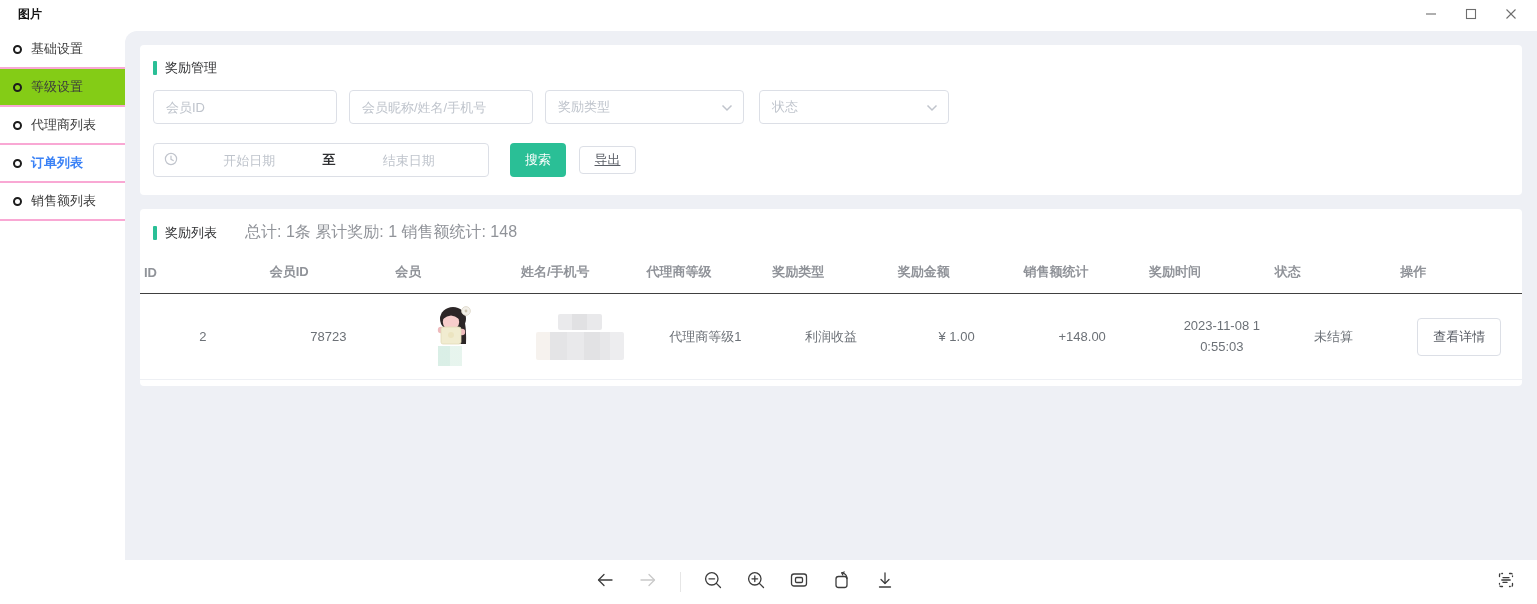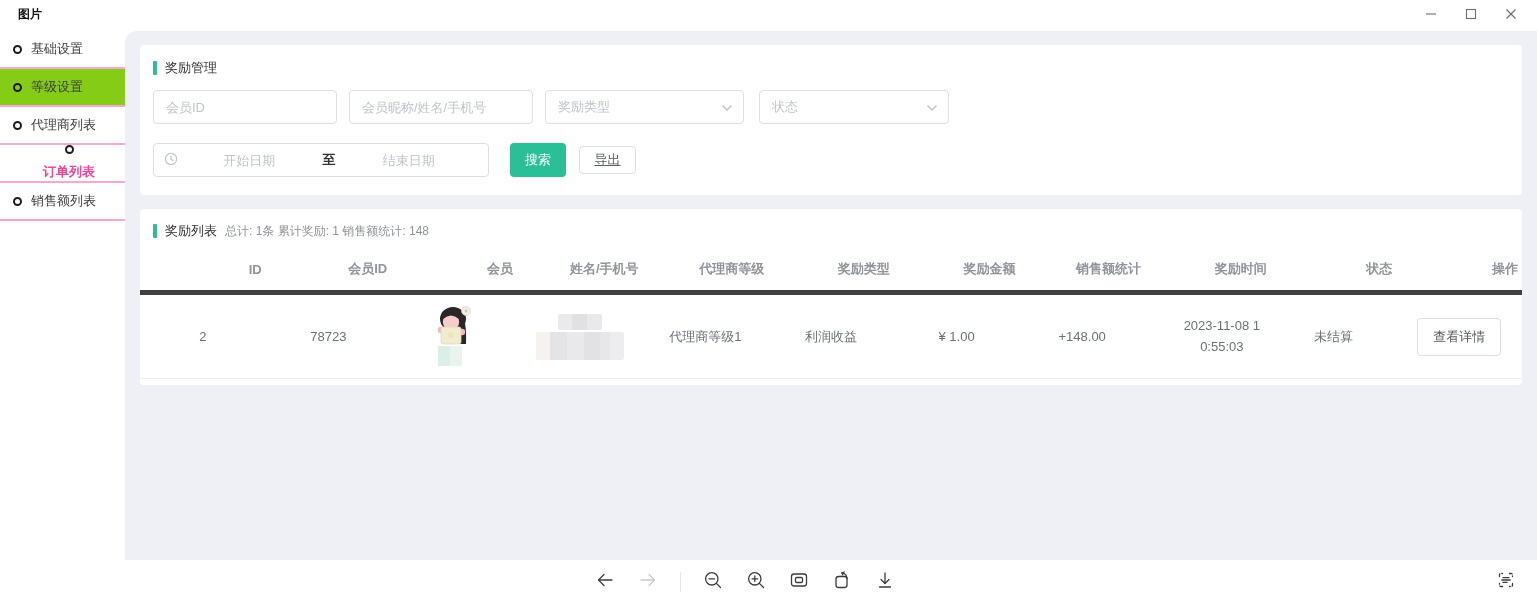--- a/index.html
+++ b/index.html
@@ -14,31 +14,31 @@
   .window-title { position:absolute; left:18px; top:6px; font-size:12px; font-weight:bold; color:#141414; }
   .win-controls { position:absolute; right:6px; top:0; display:flex; }
   .win-btn { width:40px; height:30px; display:flex; align-items:center; justify-content:center; cursor:default; }
   .win-btn svg { stroke:#6e6e6e; fill:none; stroke-width:1.1; }
 
   
   .sidebar { position:absolute; left:0; top:31px; width:125px; bottom:44px; background:#fff; z-index:2; }
   .side-item { height:38px; display:flex; align-items:center; padding-left:13px; gap:9px;
                font-size:13px; color:#3c3c3c; border-bottom:2px solid #f9a8d4; cursor:pointer; }
   .side-item.selected { background:#84cc16; }
-  .side-item.bold { font-weight:bold; color:#ec4899;flex-direction:column; }
+  .side-item.bold { font-weight:bold; color:#3b82f6; }
   .ring-icon { width:9px; height:9px; border:2px solid #1c1c1c; border-radius:50%; flex:0 0 auto; }
 
   
   .main { position:absolute; left:125px; top:31px; right:0; bottom:44px;
           background:#eef0f5; border-top-left-radius:12px; overflow:hidden; }
   .card { background:#fff; border-radius:4px; margin:14px 15px 0 15px; }
   .card-head { display:flex; align-items:center; gap:8px; }
   .green-bar { width:4px; height:14px; border-radius:1px; background:#2abf96; }
   .card-title { font-size:13px; font-weight:normal; color:#303133; }
-  .card-summary { font-size:12px; color:#909399; margin-left:0; }
+  .card-summary { font-size:16px; color:#909399; margin-left:20px; }
 
   
   .filter-card { padding:14px 13px 18px 13px; }
   .filter-row { display:flex; align-items:center; margin-top:13px; }
   .f-input, .f-select, .date-box {
     height:34px; border:1px solid #dcdfe6; border-radius:4px; background:#fff; font-size:13px;
   }
   .f-input { width:184px; padding:0 12px; color:#606266; margin-right:12px; outline:none; }
   .f-input::placeholder { color:#bfc4cc; }
   .f-select { display:flex; align-items:center; justify-content:space-between;
@@ -54,21 +54,21 @@
   .btn-search { margin-left:21px; height:34px; width:56px; background:#2abf96; color:#fff; border:none;
                 border-radius:4px; font-size:13px; cursor:pointer; }
   .btn-export { margin-left:13px; height:28px; width:57px; background:#fff; color:#5a5e66;
                 border:1px solid #dcdfe6; border-radius:4px; font-size:13px; cursor:pointer;text-decoration:underline; }
 
   
   .list-card { padding:13px 0 6px 0; }
   .list-card .card-head { padding:0 13px; }
   table.rewards { width:100%; border-collapse:collapse; table-layout:fixed; margin-top:8px; }
   table.rewards th { padding:12px 4px; font-size:13px; font-weight:bold; color:#909399;
-                     text-align:right; border-bottom:5px solid #404040; }
+                     text-align:left; border-bottom:1px solid #404040; }
   table.rewards td { padding:6px 8px; font-size:13px; color:#6c7177; text-align:center;
                      border-bottom:1px solid #eef0f4; height:86px; vertical-align:middle; }
   .time-cell { word-break:break-all; line-height:1.55; display:inline-block; max-width:128px;margin-left:28px; }
   .btn-detail { display:inline-block; padding:9px 15px; background:#fff; border:1px solid #dcdfe6;
                 border-radius:4px; font-size:13px; color:#5a5e66; cursor:pointer; }
 
   
   .avatar-wrap { display:inline-block; position:relative; width:44px; height:62px; }
   .mint-sq { position:absolute; left:6px; top:42px; width:24px; height:20px;
              background:linear-gradient(90deg,#d8eee5 0 12px,#e6f4ed 12px 24px); opacity:.95; }

